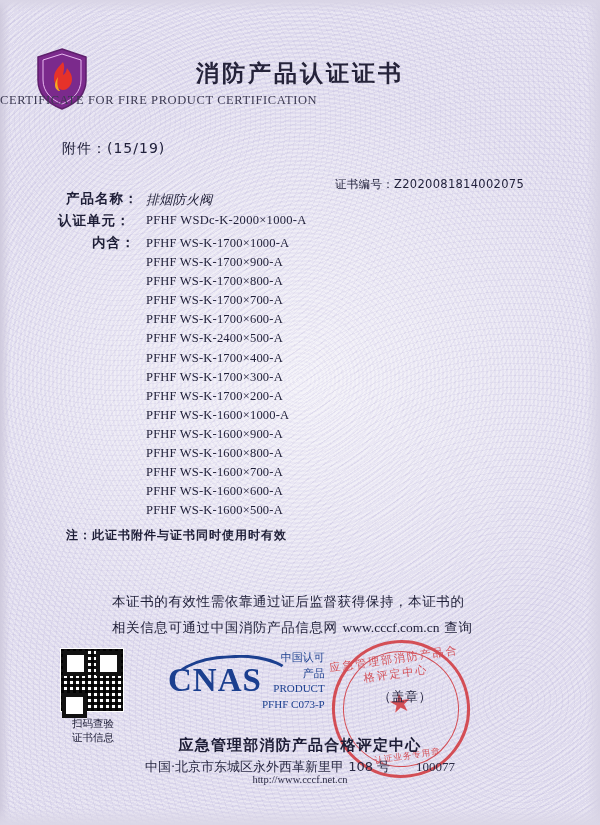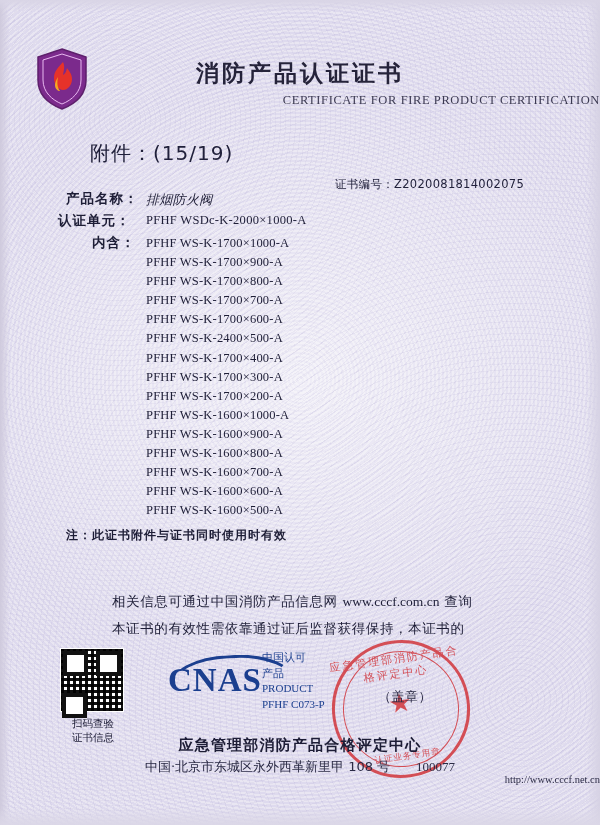--- a/index.html
+++ b/index.html
@@ -64,36 +64,35 @@
     font-size: 23px;
     font-weight: bold;
     letter-spacing: 3px;
     color: #25233a;
     font-family: "DejaVu Sans", sans-serif;
   }
   .title-en {
     position: absolute;
     left: 0; top: 93px;
     width: 600px;
-    text-align: right;
+    text-align: left;
     font-size: 12.5px;
     letter-spacing: 0.6px;
     color: #3c3a52;
     font-family: "Liberation Serif", serif;
   }
 
   
   .attachment {
     position: absolute;
     left: 62px; top: 140px;
-    font-size: 20px;
+    font-size: 14px;
     color: #20203a;
     font-family: "DejaVu Sans", sans-serif;
     letter-spacing: 1px;
-    margin-left: 28px;
   }
   .cert-no {
     position: absolute;
     left: 335px; top: 165px;
     font-size: 11.5px;
     color: #22223c;
     font-family: "DejaVu Sans", sans-serif;
     letter-spacing: 0.3px;
     margin-top: 12px;
   }
@@ -208,20 +207,21 @@
     border-right: 3px solid transparent;
     transform: rotate(-2deg);
   }
   .cnas-text {
     position: absolute;
     left: 262px; top: 650px;
     font-size: 11px;
     line-height: 15.5px;
     color: #1b3f8f;
     font-family: "DejaVu Sans", sans-serif;
+    text-align: right;
   }
   .cnas-text .en { font-family:"Liberation Serif", serif; }
 
   
   .seal {
     position: absolute;
     left: 332px; top: 640px;
     width: 132px; height: 132px;
     border: 3px solid #d0262b;
     border-radius: 50%;
@@ -274,21 +274,21 @@
     text-align: center;
     font-size: 13px;
     color: #2a2a44;
     font-family: "DejaVu Sans", sans-serif;
   }
   .addr .zip { font-family:"Liberation Serif", serif; margin-left: 26px; }
   .website {
     position: absolute;
     left: 0; top: 774px;
     width: 600px;
-    text-align: right;
+    text-align: center;
     font-size: 10.5px;
     color: #2a2a44;
     font-family: "Liberation Serif", serif;
   }
 </style>
 </head>
 <body>
 
 <div id="certificate">
   <div class="tex1"></div>
@@ -334,22 +334,22 @@
       <div class="model-item">PFHF  WS-K-1600×900-A</div>
       <div class="model-item">PFHF  WS-K-1600×800-A</div>
       <div class="model-item">PFHF  WS-K-1600×700-A</div>
       <div class="model-item">PFHF  WS-K-1600×600-A</div>
       <div class="model-item">PFHF  WS-K-1600×500-A</div>
     </div>
 
   <div class="note">注：此证书附件与证书同时使用时有效</div>
 
   <div class="statement">
+    <div>本证书的有效性需依靠通过证后监督获得保持，本证书的</div>
     <div><span>相关信息可通过中国消防产品信息网 </span><span class="url">www.cccf.com.cn</span><span> 查询</span></div>
-    <div>本证书的有效性需依靠通过证后监督获得保持，本证书的</div>
   </div>
 
   <div class="qr"></div>
   <div class="qr-corner3"></div>
   <div class="qr-caption">
     <div>扫码查验</div>
     <div>证书信息</div>
   </div>
 
   <div class="cnas-arc"></div>

